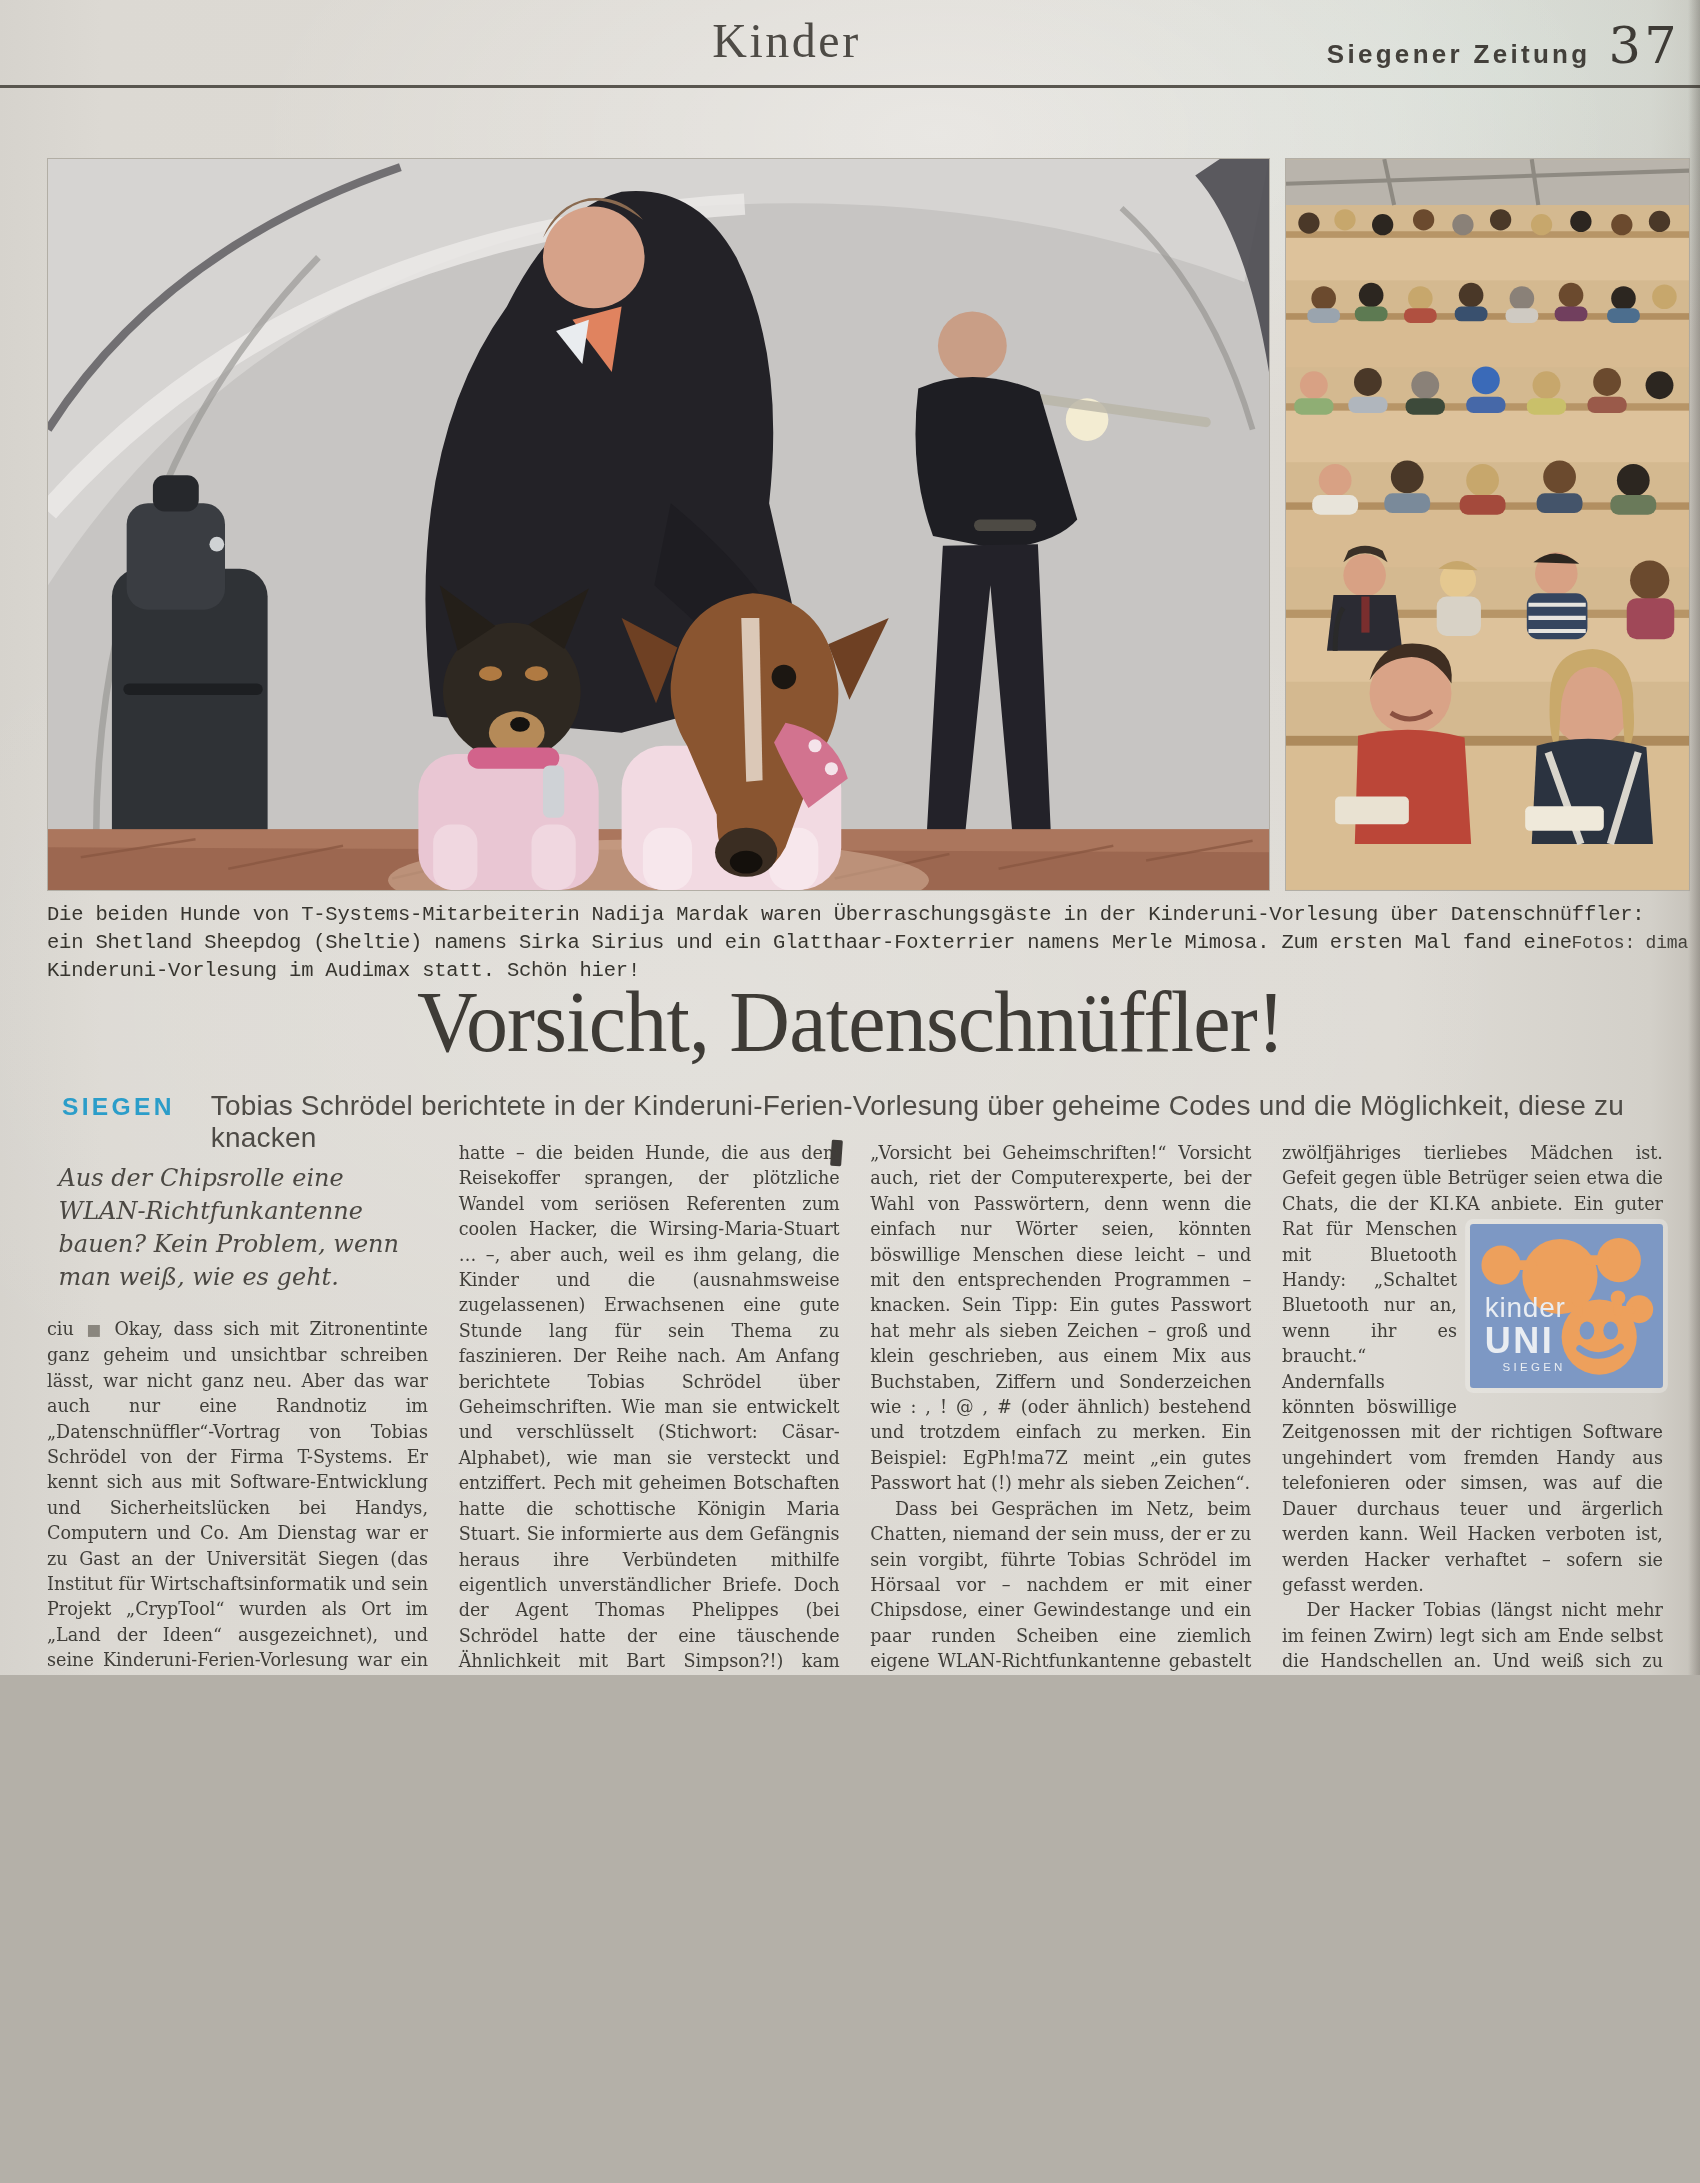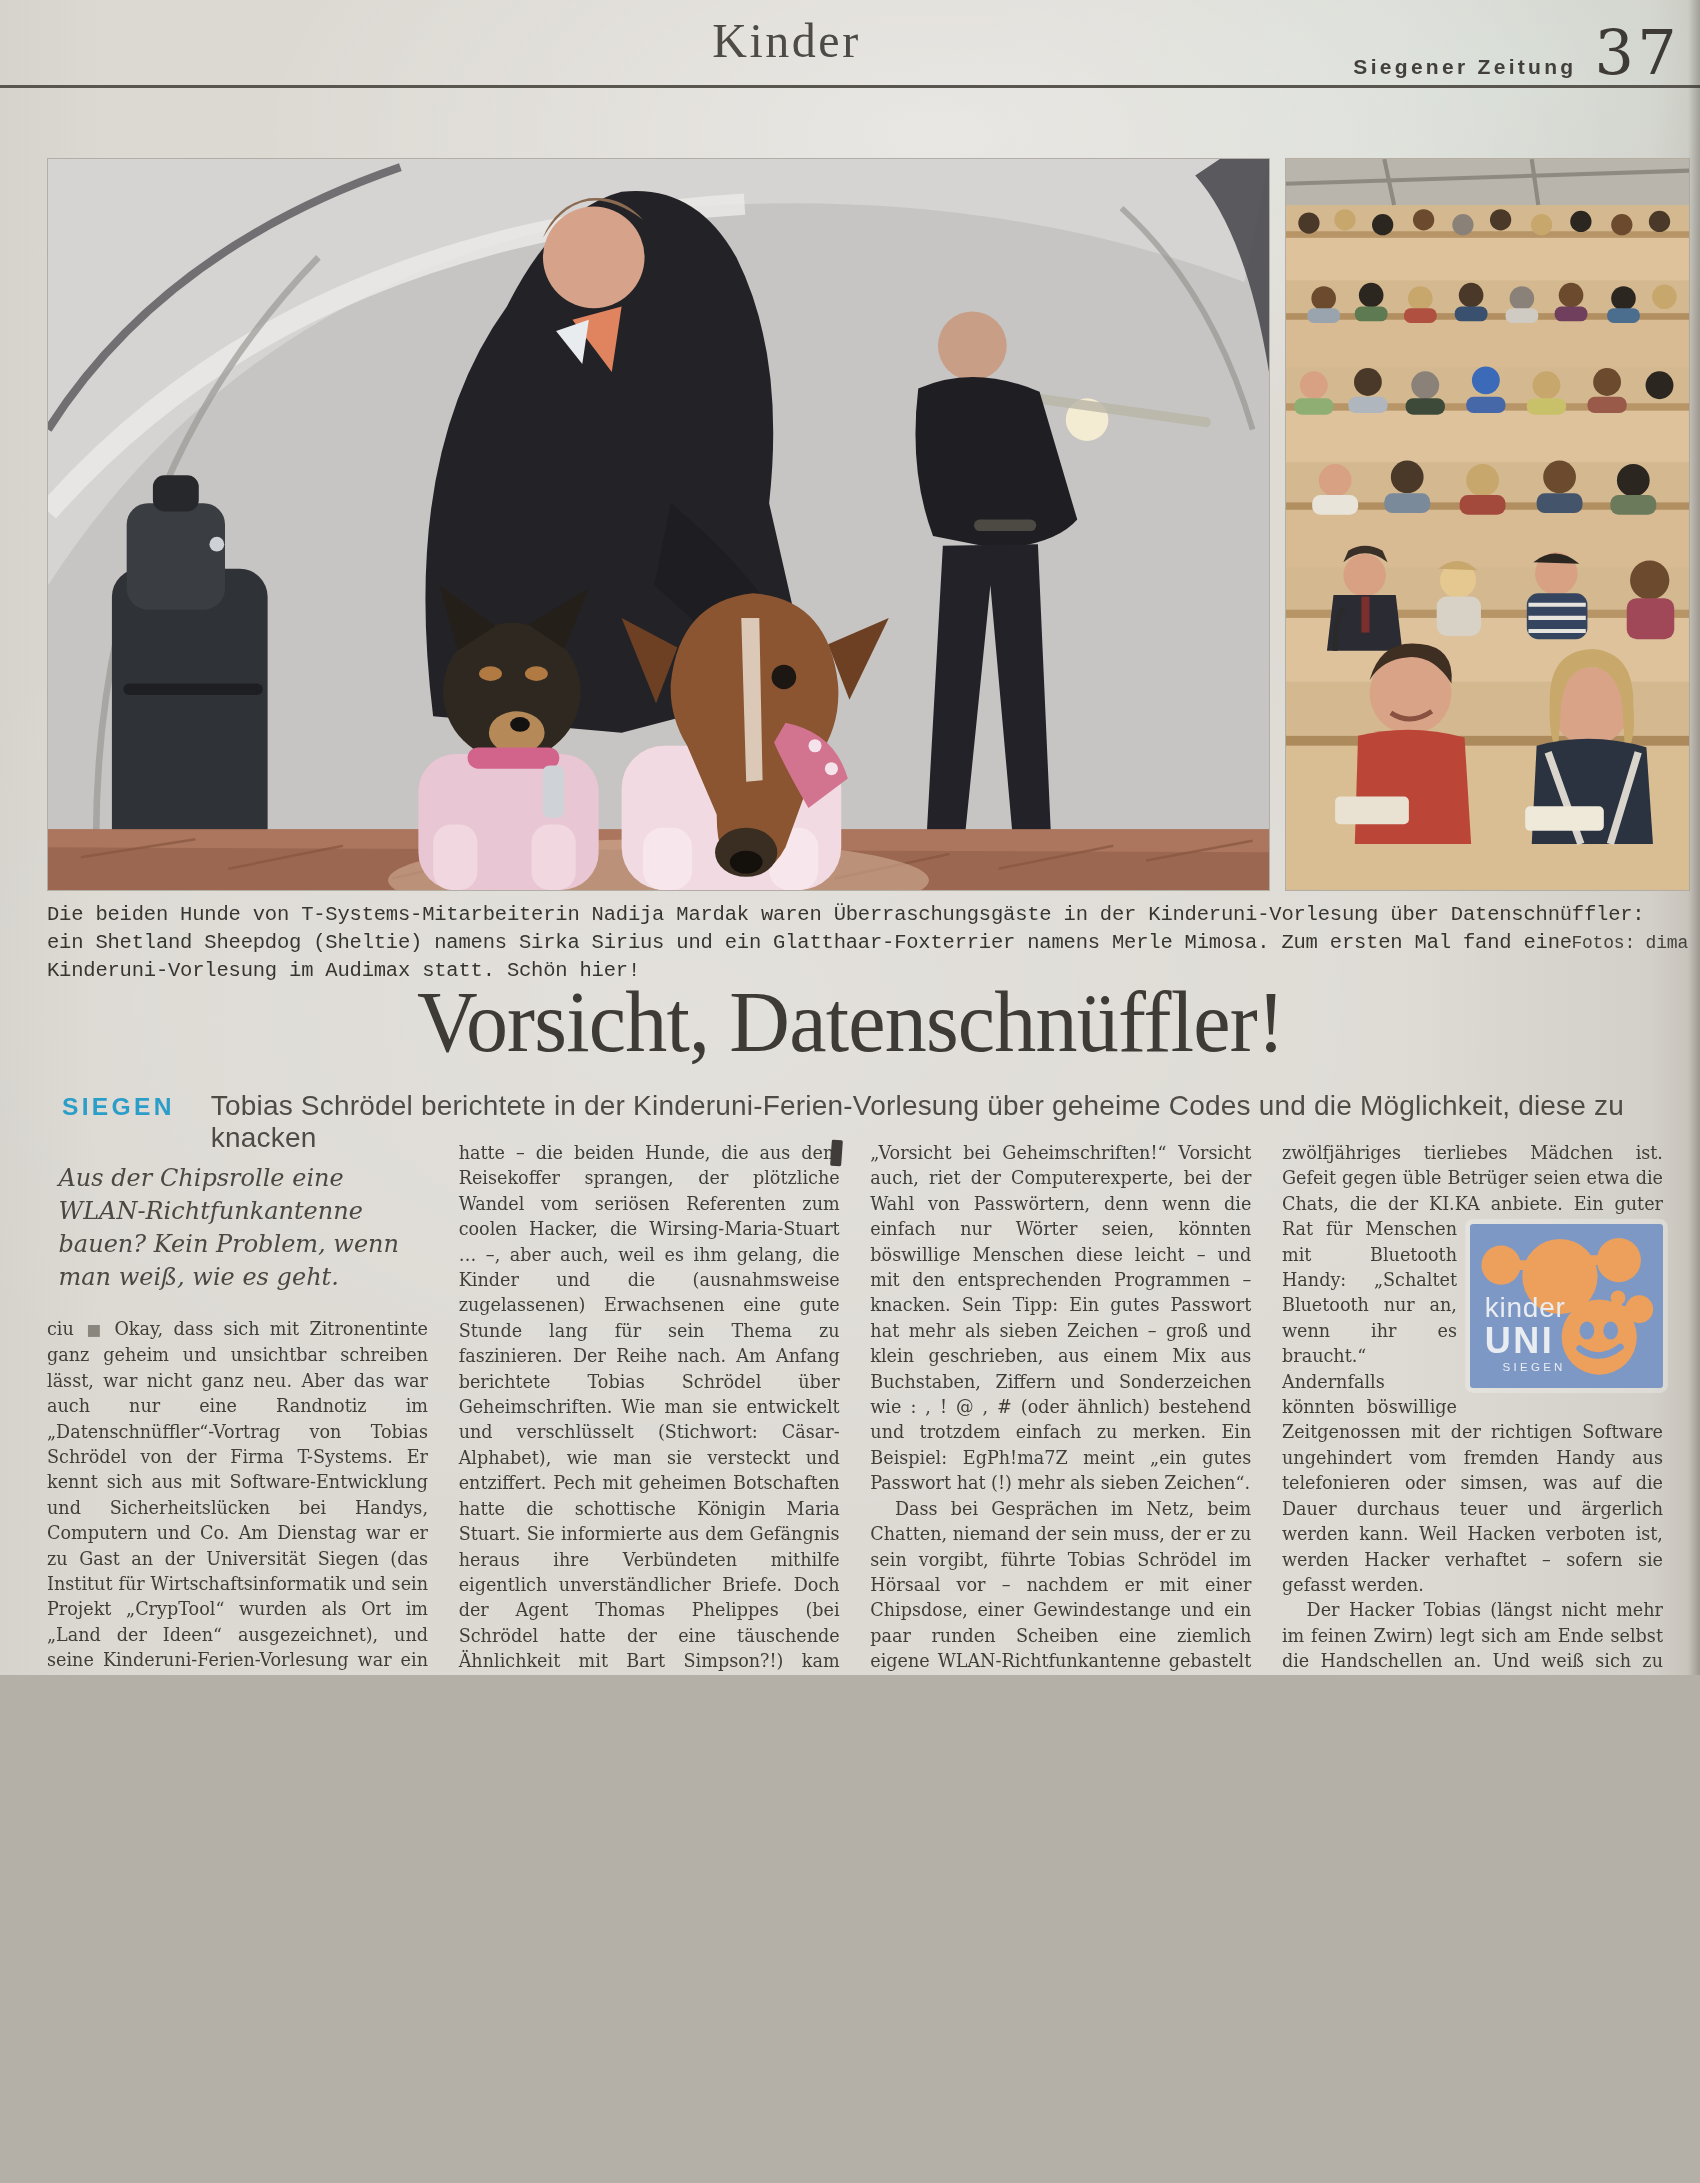--- a/index.html
+++ b/index.html
@@ -10,23 +10,23 @@
       radial-gradient(737px 410px at 88% 4%, rgba(214,228,220,.5), rgba(214,228,220,0) 70%),
       radial-gradient(1147px 737px at 40% 60%, rgba(255,255,255,.18), rgba(255,255,255,0) 75%),
       linear-gradient(90deg, #d6d3cd 0%, #dcd9d3 6%, #dedbd5 82%, #d3d0c9 97%, #c4c0b8 100%);
     font-family:"DejaVu Serif", serif; color:#403e3a;
   }
   .abs{position:absolute;}
   
   .section-title{top:13px;left:0;width:1573px;text-align:center;
     font-family:"Liberation Serif", serif;font-size:48px;letter-spacing:2.5px;color:#4e4b46;}
   .edition{top:16.4px;right:21px;display:flex;align-items:baseline;gap:18px;}
-  .paper-name{font-family:"Liberation Sans", sans-serif;font-weight:bold;font-size:21px;
+  .paper-name{font-family:"Liberation Sans", sans-serif;font-weight:bold;font-size:26px;
     letter-spacing:3.3px;color:#43403b;}
-  .page-no{font-family:"DejaVu Serif", serif;font-size:62px;color:#3e3b36;letter-spacing:3.3px;}
+  .page-no{font-family:"DejaVu Serif", serif;font-size:51px;color:#3e3b36;letter-spacing:3.3px;}
   .head-rule{top:85px;left:0;width:1701px;height:2.5px;background:#59564f;}
   
   .photo{overflow:hidden;background:#c9c6c2;border:0.8px solid #b2aea5;
     box-shadow:inset 0 0 41px rgba(60,55,45,.12);}
   .photo svg{display:block;}
   .photo-b{border:0.8px dotted #97938a;}
   
   .cap{font-family:Liberation Mono, monospace;font-size:20.5px;line-height:28px;
     color:#37352f;letter-spacing:-0.2px;position:absolute;}
   .cap .credit{position:absolute;right:0;bottom:0.8px;font-size:18px;color:#43413b;}

